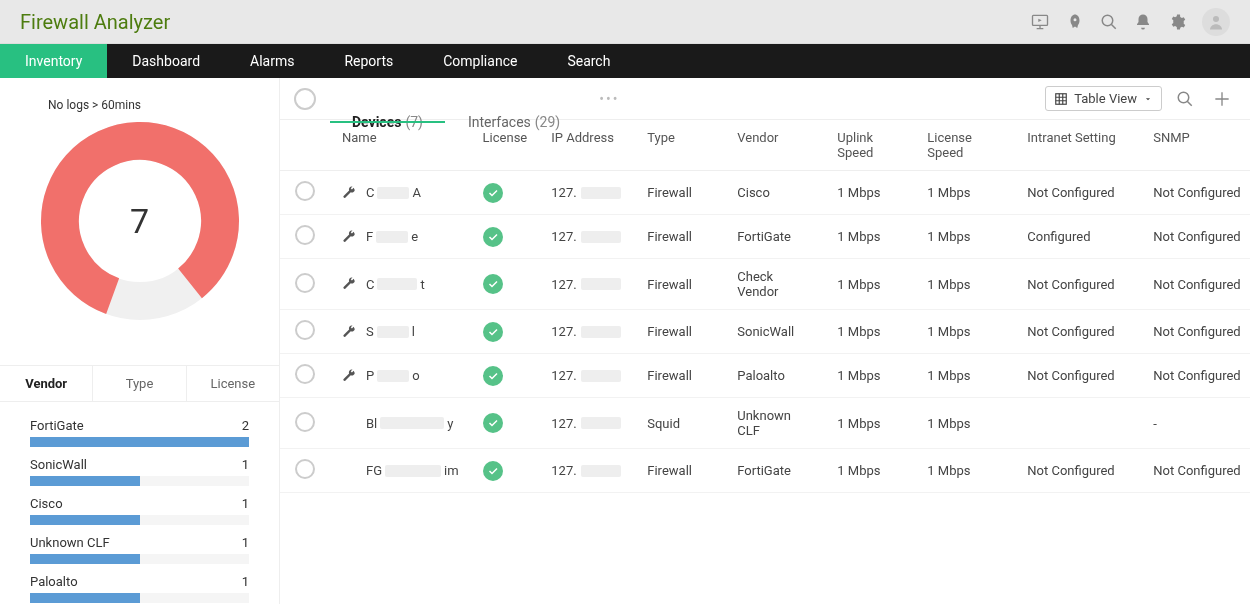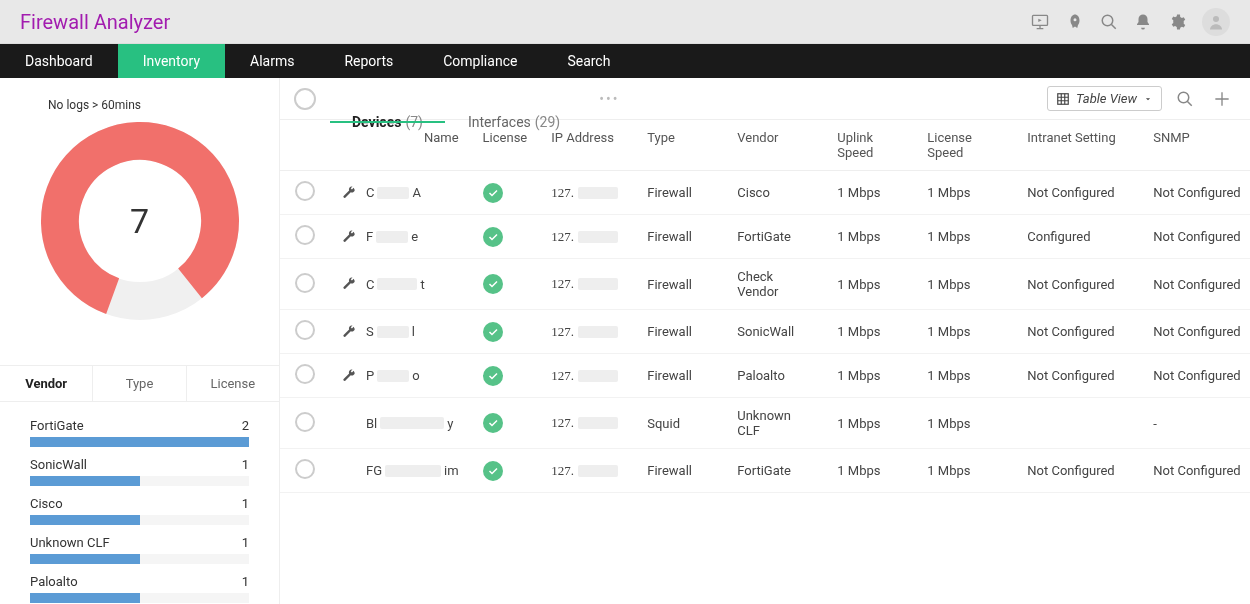--- a/index.html
+++ b/index.html
@@ -1,19 +1,19 @@
 <!DOCTYPE html>
 <html><head>
 <meta charset="utf-8">
 <style>
   * { box-sizing: border-box; margin: 0; padding: 0; }
   body { font-family: -apple-system, "Segoe UI", Roboto, sans-serif; font-size: 14px; color: #333; background: #fff; width: 1250px; height: 604px; overflow: hidden; }
   
   .topbar { height: 44px; background: #e8e8e8; display: flex; align-items: center; padding: 0 20px; border-bottom: 1px solid #ddd; }
-  .app-title { font-size: 20px; font-weight: 400; color: #a21caf; }
+  .app-title { font-size: 20px; font-weight: 400; color: #4d7c0f; }
   .topbar-icons { margin-left: auto; display: flex; gap: 16px; align-items: center; }
   .topbar-icons span { cursor: pointer; color: #888; display: inline-flex; }
   .avatar { width: 28px; height: 28px; border-radius: 50%; background: #ddd; display: flex; align-items: center; justify-content: center; }
 
   .navbar { height: 34px; background: #1a1a1a; display: flex; }
   .nav-item { padding: 0 25px; display: flex; align-items: center; color: #fff; cursor: pointer; font-size: 14px; }
   .nav-item.active { background: #28c081; }
   
   .content { display: flex; height: calc(604px - 44px - 34px); }
   
@@ -36,38 +36,38 @@
   .main { flex: 1; display: flex; flex-direction: column; overflow: hidden;}
   .main-tabs { height: 42px; display: flex; align-items: stretch; border-bottom: 1px solid #eee; background: #fff; }
   .header-circle-cell { width: 50px; display:flex; align-items:center; justify-content:center; }
   .header-circle { width: 22px; height: 22px; border: 2px solid #ccc; border-radius: 50%; }
   .tab { padding: 0 22px; display: flex; align-items: center; cursor: pointer; color: #666; border-right: 1px solid #eee; font-size: 14px; position: relative; }
   .tab.active { color: #222; }
   .tab.active .tab-name { font-weight: 700; }
   .tab.active::after { content:""; position:absolute; bottom:-1px; left:0; right:0; height:2px; background:#28c081; }
   .tab-count { color: #888; margin-left: 4px; }
   .tab-more { padding: 0 16px; display:flex; align-items:center; color:#bbb; cursor:pointer; letter-spacing:2px; }
-  .view-controls { margin-left: auto; display: flex; align-items: center; gap: 10px; padding-right: 14px; font-style: italic; }
+  .view-controls { margin-left: auto; display: flex; align-items: center; gap: 10px; padding-right: 14px; }
   .view-btn { border: 1px solid #ccc; border-radius: 3px; padding: 4px 8px; display: flex; align-items: center; gap: 6px; cursor: pointer; font-size: 13px; color: #444;}
   .icon-btn { color: #888; cursor: pointer; display:inline-flex; padding:4px; }
   
   .table-wrap { flex: 1; overflow-x: auto; overflow-y: hidden; }
   table { border-collapse: collapse; width: 100%; min-width: 1060px; }
   th { text-align: left; font-weight: 400; color: #555; font-size: 13px; padding: 10px 12px; border-bottom: 1px solid #eee; vertical-align: top; }
   td { padding: 10px 12px; border-bottom: 1px solid #f2f2f2; font-size: 13px; color: #444; vertical-align: middle; }
   .col-check { width: 50px; text-align:center; }
   .row-circle { width: 20px; height: 20px; border: 2px solid #ccc; border-radius: 50%; display:inline-block; }
   .wrench { color: #555; display:inline-flex; }
   .name-cell { display:flex; align-items:center; gap:10px; }
   .name-pill { display:inline-flex; align-items:center; gap:3px; }
   .redact { display:inline-block; height:12px; background:#eee; border-radius:2px; }
   .license-badge { width:20px; height:20px; background:#56c288; border-radius:50%; display:inline-flex; align-items:center; justify-content:center; }
   .license-badge svg { stroke:#fff; }
-  .ip-cell { display:flex; align-items:center; gap:4px;font-family:Liberation Serif, serif; }
-  .col-name { width: 140px; text-align: right;}
+  .ip-cell { display:flex; align-items:center; gap:4px; }
+  .col-name { width: 140px;}
   .col-lic { width: 62px;}
   .col-ip { width: 96px;}
   .col-type { width: 90px;}
   .col-vendor { width: 100px;}
   .col-up { width: 90px;}
   .col-down { width: 100px;}
   .col-intra { width: 126px;}
 </style>
 </head>
 <body>
@@ -106,22 +106,22 @@
     <span class="avatar">
         <svg width="18" height="18" viewBox="0 0 24 24" fill="#bbb">
           <circle cx="12" cy="8" r="4"></circle>
           <path d="M4 22c0-4 4-7 8-7s8 3 8 7"></path>
         </svg>
       </span>
   </div>
 </div>
 
 <div class="navbar" id="navbar">
+    <div class="nav-item active">Inventory</div>
     <div class="nav-item">Dashboard</div>
-    <div class="nav-item active">Inventory</div>
     <div class="nav-item">Alarms</div>
     <div class="nav-item">Reports</div>
     <div class="nav-item">Compliance</div>
     <div class="nav-item">Search</div>
   </div>
 
 <div class="content">
   <div class="sidebar">
     <div class="donut-wrap">
       <div class="donut-label">No logs &gt; 60mins</div>

